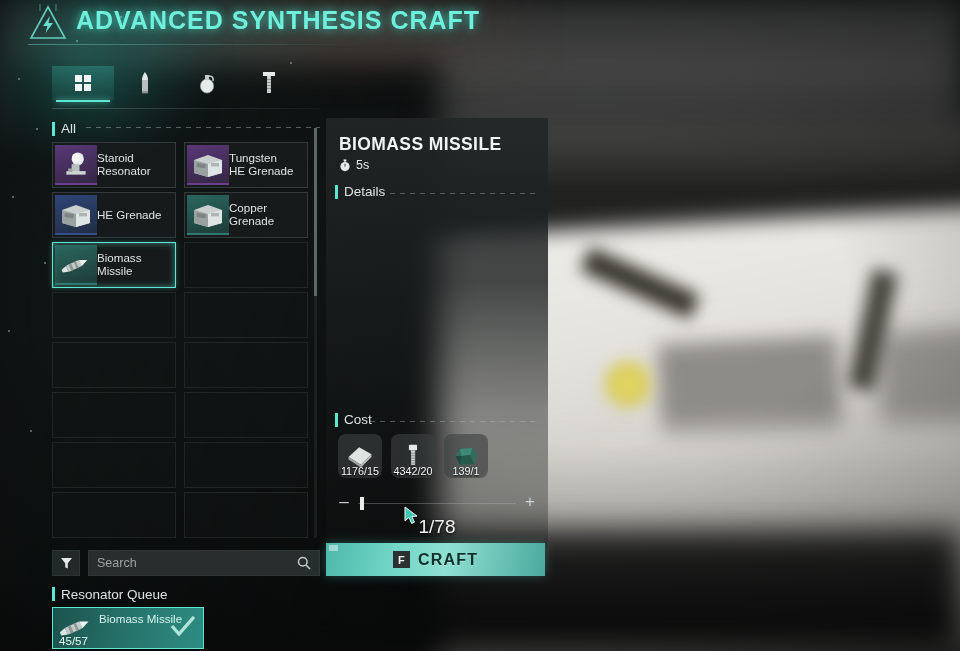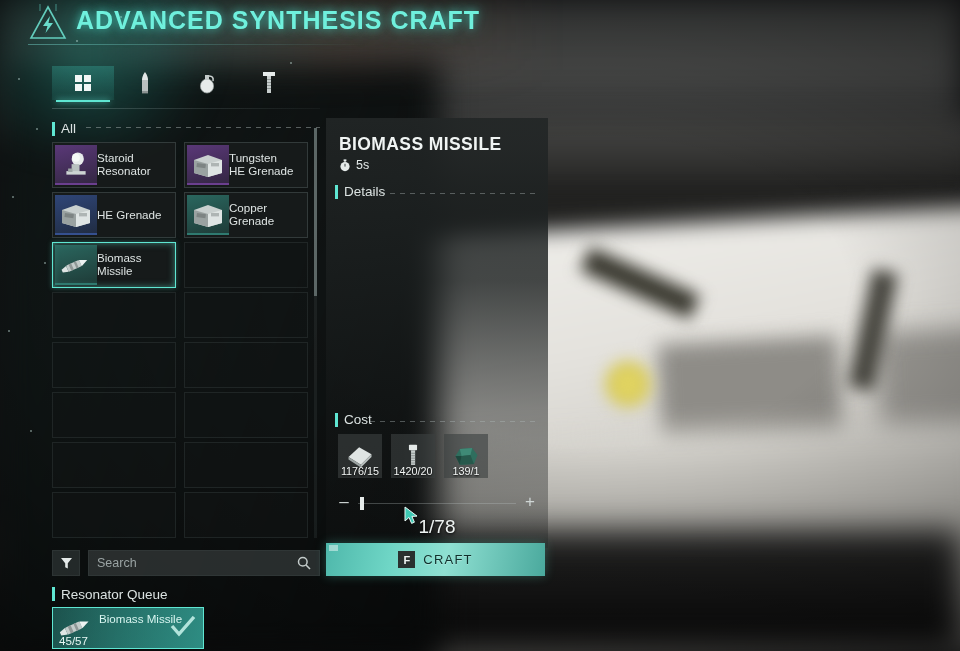--- a/index.html
+++ b/index.html
@@ -132,21 +132,21 @@
   .d-dash { position:absolute; left:44px; top:75px; width:170px; height:1px;
             background:repeating-linear-gradient(90deg,rgba(175,185,185,.40) 0 5px,rgba(0,0,0,0) 5px 10px); }
   .d-desc { position:absolute; left:14px; top:90px; width:196px;
             font-size:11.8px; line-height:15.6px; color:#c9d0cf; }
 
   .c-cap { position:absolute; left:9px; top:294px; display:flex; align-items:center; }
   .c-dash{ position:absolute; left:44px; top:303px; width:170px; height:1px;
             background:repeating-linear-gradient(90deg,rgba(175,185,185,.40) 0 5px,rgba(0,0,0,0) 5px 10px); }
   .costrow { position:absolute; left:12px; top:316px; display:flex; gap:9px; }
   .costcell { width:44px; height:44px; background:rgba(60,64,64,.62); position:relative;
-              display:flex; align-items:center; justify-content:center; cursor:pointer; }
+              display:flex; align-items:center; justify-content:center; cursor:pointer;border-radius:8px; }
   .costqty { position:absolute; left:0; right:0; bottom:1px; text-align:center;
              font-size:10.8px; color:#f2f5f4; text-shadow:0 1px 2px #000; }
 
   .sliderrow { position:absolute; left:10px; top:376px; width:202px; height:20px; }
   .minus, .plus { position:absolute; top:0; width:16px; height:18px; color:#cfd6d5; font-size:17px;
                   line-height:16px; text-align:center; cursor:pointer; }
   .minus { left:0; } .plus { right:0; }
   .track { position:absolute; left:22px; right:22px; top:9px; height:1px; background:rgba(190,200,200,.30); }
   .handle{ position:absolute; left:30px; top:3px; width:4px; height:13px; background:#e6ebea; cursor:pointer; }
   .amount{ position:absolute; left:0; right:0; top:398px; text-align:center;
@@ -155,21 +155,21 @@
 
   #craft { position:absolute; left:326px; top:543px; width:219px; height:33px;
            cursor:pointer; overflow:hidden;
            background:linear-gradient(100deg,#4fb8ab 0%,#6fd6c6 30%,#8fe0d2 55%,#4aa99d 100%);
            display:flex; align-items:center; justify-content:center; gap:8px;
            box-shadow:0 0 10px rgba(90,220,200,.30); }
   #craft:before { content:""; position:absolute; left:3px; top:2px; width:9px; height:6px;
            background:rgba(255,255,255,.45); }
   .keycap { width:17px; height:17px; background:#2a3130; color:#eef4f3; font-size:11px;
             display:flex; align-items:center; justify-content:center; font-weight:700; }
-  .craftlbl { font-size:13px; letter-spacing:1.2px; color:#10302c; font-weight:400;
+  .craftlbl { font-size:16px; letter-spacing:1.2px; color:#10302c; font-weight:700;
               text-shadow:0 1px 0 rgba(255,255,255,.25); }
 </style>
 </head>
 <body>
 
 <div id="bg">
   <div class="bgl bg-top"></div>
   <div class="bgl bg-dark"></div>
   <div class="bgl bg-ridge"></div>
   <div class="bgl bg-white"></div>
@@ -424,21 +424,21 @@
           <rect x="7" y="2" width="10" height="7" rx="1" fill="#e4e9e8"></rect>
         <rect x="9.6" y="9" width="5" height="18" fill="#c7cecd"></rect>
         <g fill="#8f9695">
           <rect x="9.6" y="12" width="5" height="1.3"></rect>
             <rect x="9.6" y="15" width="5" height="1.3"></rect>
           <rect x="9.6" y="18" width="5" height="1.3"></rect>
             <rect x="9.6" y="21" width="5" height="1.3"></rect>
           <rect x="9.6" y="24" width="5" height="1.3"></rect>
           </g>
         </svg>
-       <span class="costqty">1420/20</span>
+       <span class="costqty">4342/20</span>
      </div>
       <div class="costcell">
        <svg width="30" height="26" viewBox="0 0 34 28">
           <path d="M5 14 L10 6 L24 5 L30 13 L26 23 L10 24 Z" fill="#2f6e5e"></path>
         <path d="M10 6 L24 5 L22 13 L12 14 Z" fill="#3f8a76"></path>
         <path d="M12 14 L22 13 L26 23 L10 24 Z" fill="#27594c"></path>
         <path d="M5 14 L12 14 L10 24 Z" fill="#1e473d"></path>
         </svg>
        <span class="costqty">139/1</span>
      </div>

